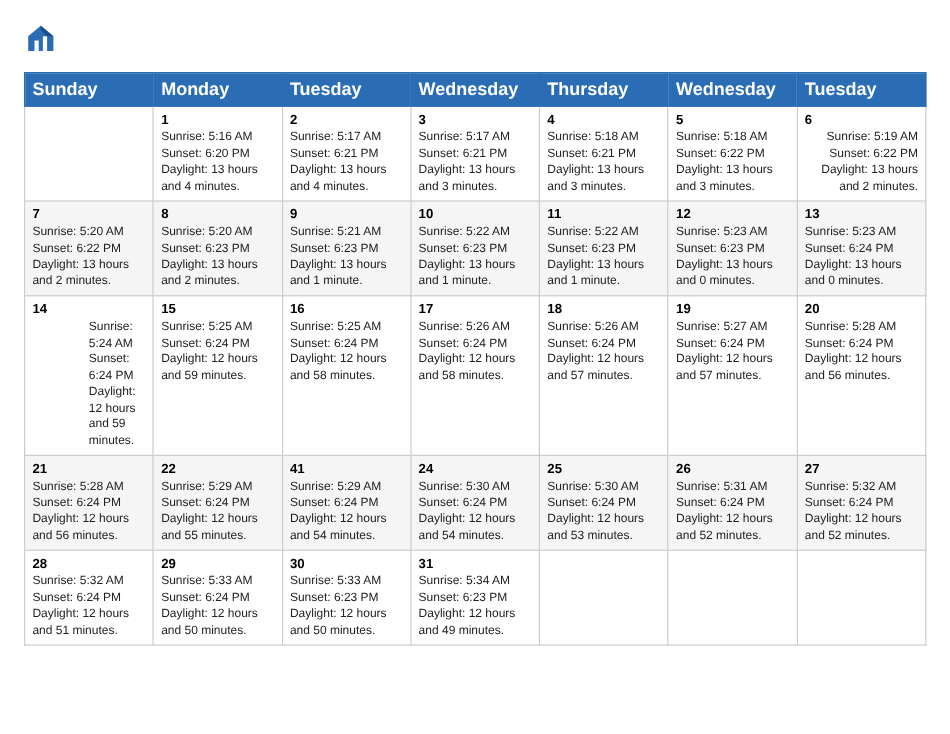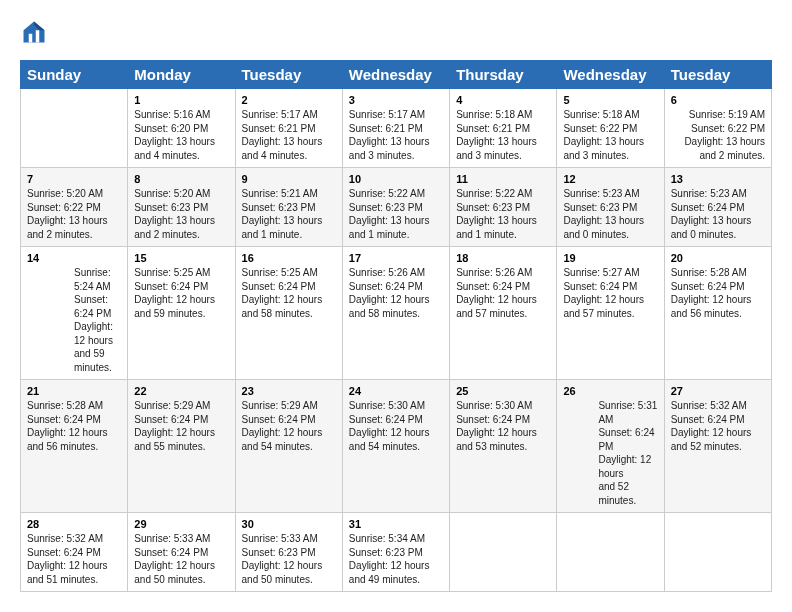--- a/index.html
+++ b/index.html
@@ -281,21 +281,21 @@
 and 56 minutes.</div>
           </td>
           <td>
             <span class="day-num">22</span>
             <div class="day-info" style="white-space: pre-line;">Sunrise: 5:29 AM
 Sunset: 6:24 PM
 Daylight: 12 hours
 and 55 minutes.</div>
           </td>
           <td>
-            <span class="day-num">23</span>
+            <span class="day-num">41</span>
             <div class="day-info" style="white-space: pre-line;">Sunrise: 5:29 AM
 Sunset: 6:24 PM
 Daylight: 12 hours
 and 54 minutes.</div>
           </td>
           <td>
             <span class="day-num">24</span>
             <div class="day-info" style="white-space: pre-line;">Sunrise: 5:30 AM
 Sunset: 6:24 PM
 Daylight: 12 hours
@@ -303,21 +303,21 @@
           </td>
           <td>
             <span class="day-num">25</span>
             <div class="day-info" style="white-space: pre-line;">Sunrise: 5:30 AM
 Sunset: 6:24 PM
 Daylight: 12 hours
 and 53 minutes.</div>
           </td>
           <td>
             <span class="day-num">26</span>
-            <div class="day-info" style="white-space: pre-line; margin-left: 35px;">Sunrise: 5:31 AM
+            <div class="day-info" style="white-space: pre-line;">Sunrise: 5:31 AM
 Sunset: 6:24 PM
 Daylight: 12 hours
 and 52 minutes.</div>
           </td>
           <td>
             <span class="day-num">27</span>
             <div class="day-info" style="white-space: pre-line;">Sunrise: 5:32 AM
 Sunset: 6:24 PM
 Daylight: 12 hours
 and 52 minutes.</div>

